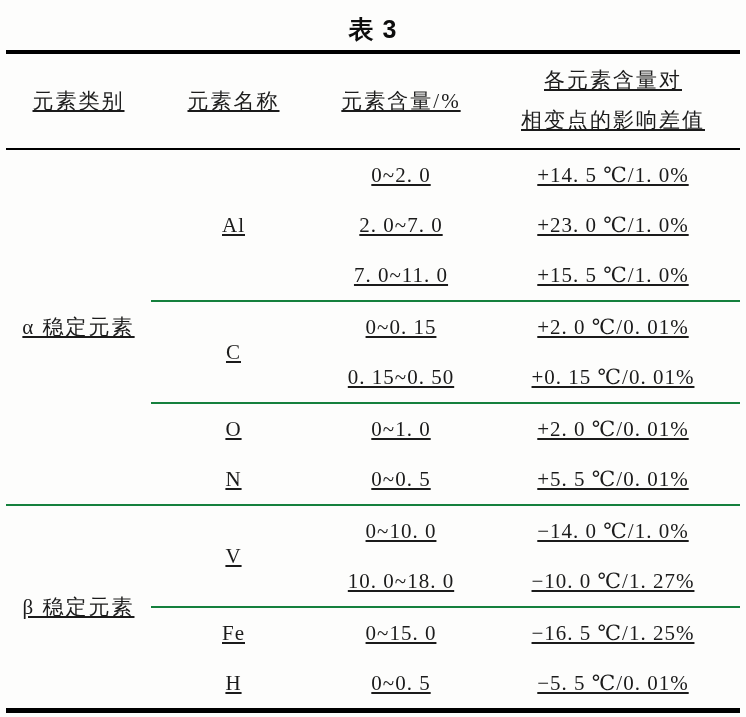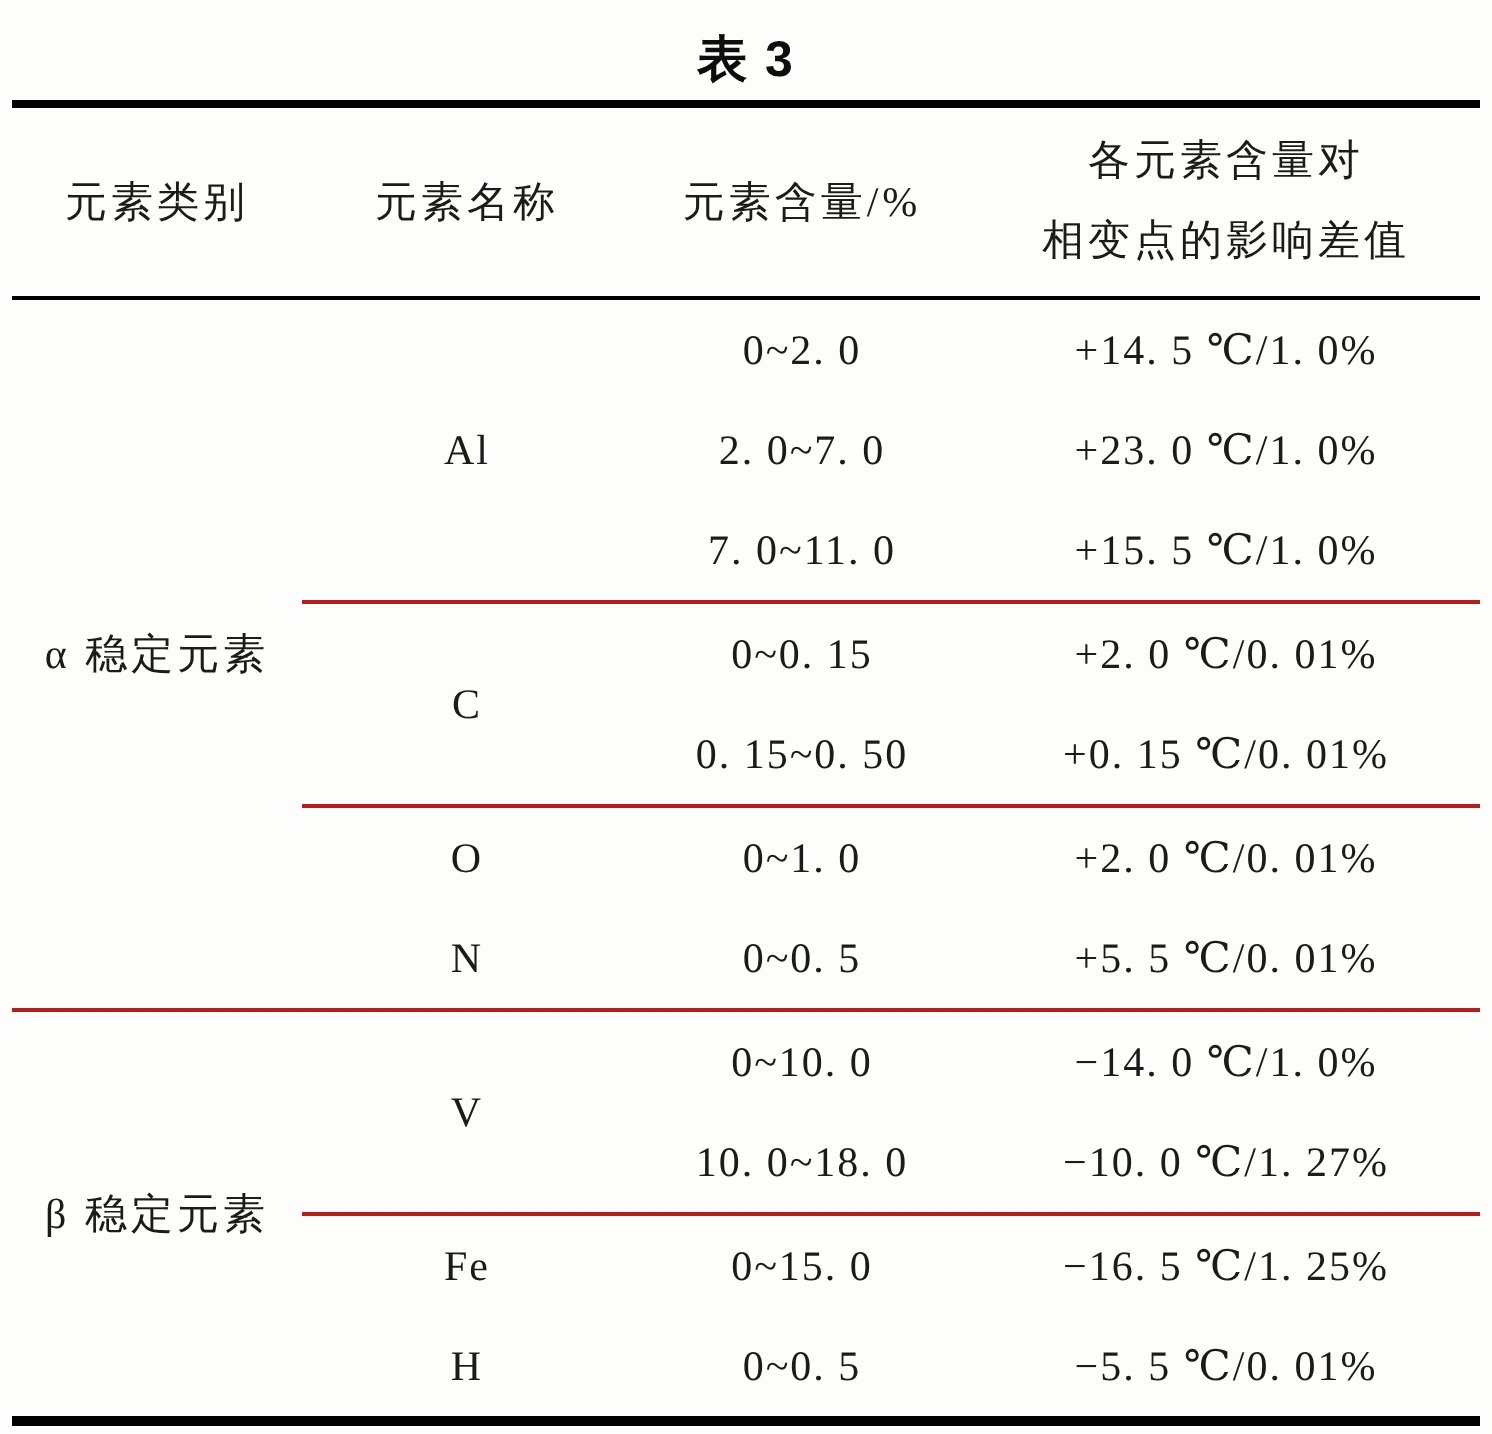--- a/index.html
+++ b/index.html
@@ -34,20 +34,21 @@
   }
   table.phase-table {
     width: 734px;
     margin: 0 auto;
     border-collapse: collapse;
     table-layout: fixed;
     border-top: 4px solid #000;
     border-bottom: 5px solid #000;
     font-size: 21px;
     color: #1b1b1b;
+    text-decoration: underline;
   }
   col.c1 { width: 145px; }
   col.c2 { width: 165px; }
   col.c3 { width: 170px; }
   col.c4 { width: 254px; }
   thead th {
     height: 94px;
     font-weight: normal;
     text-align: center;
     vertical-align: middle;
@@ -58,21 +59,21 @@
   thead th .hline { line-height: 1.9; }
   tbody td {
     height: 50px;
     text-align: center;
     vertical-align: middle;
     padding: 0;
     letter-spacing: 1px;
     white-space: nowrap;
   }
   td.cat { letter-spacing: 2px; margin-top: 35px; }
-  .rule  { border-bottom: 2px solid #b91c1c; }
+  .rule  { border-bottom: 2px solid #15803d; }
 </style>
 </head>
 <body>
 
 <div class="page">
 
   <div class="title-row">
     <span>表 3</span>
   </div>
 

